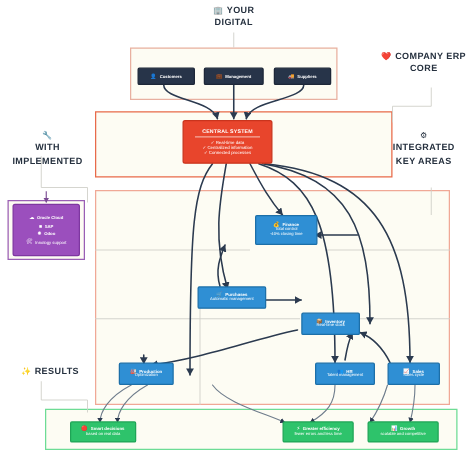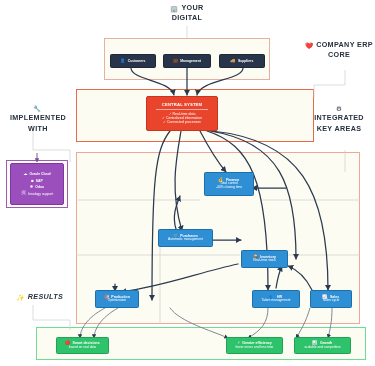--- a/index.html
+++ b/index.html
@@ -151,25 +151,25 @@
       <span class="cic">⚙</span>
     </div>
     <div>INTEGRATED</div>
     <div>KEY AREAS</div>
   </div>
 
   <div class="caption" style="left:0px;top:104px;width:76px;">
     <div class="cap-row">
       <span class="cic">🔧</span>
     </div>
+    <div>WITH</div>
     <div>IMPLEMENTED</div>
-    <div>WITH</div>
-  </div>
-
-  <div class="caption" style="left:4px;top:292px;width:72px;font-style:italic;">
+  </div>
+
+  <div class="caption" style="left:4px;top:292px;width:72px;">
     <div class="cap-row">
       <span class="cic">✨</span>
       <span>RESULTS</span>
     </div>
   </div>
 
   <div class="node nd-dark" style="left:110px;top:54px;width:46px;height:14px;">
     <div class="ttl">
       <span class="ic">👤</span>
       <span>Customers</span>

